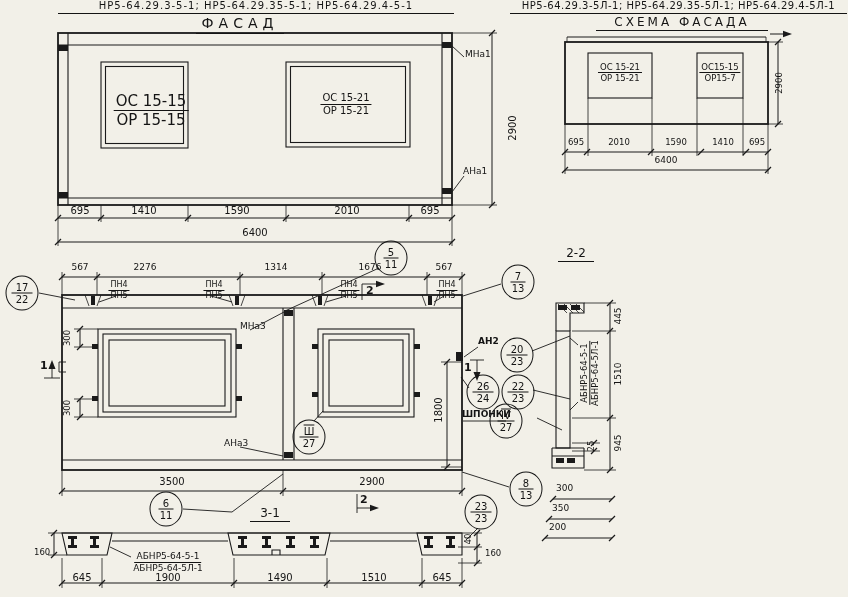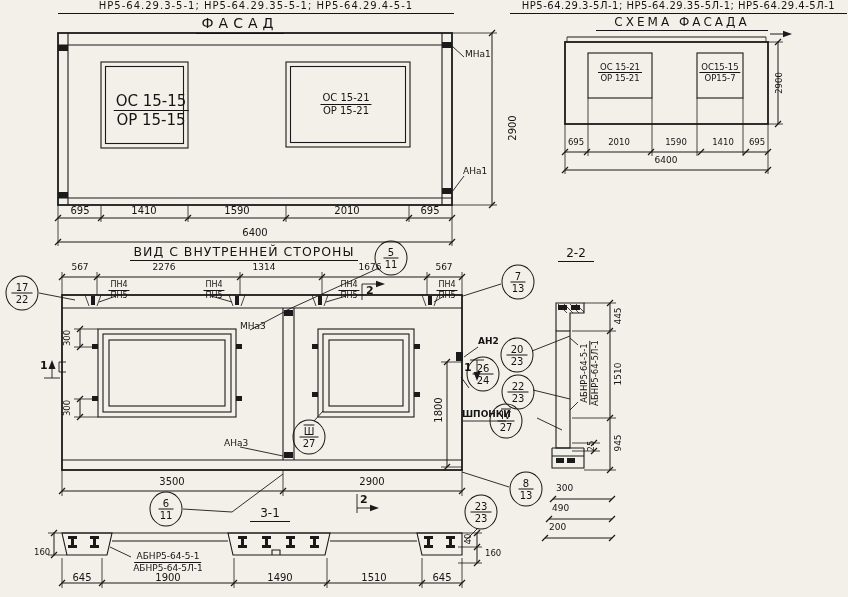--- a/index.html
+++ b/index.html
@@ -147,21 +147,20 @@
 
   <g fill="none" stroke="#1a1a1a" stroke-width="0.8">
     <path d="M558,304l9,9 M564,304l9,9 M570,304l9,9 M576,304l8,8"></path>
   </g>
 </svg>
 
 <div class="ttl" style="left:58px;top:0;width:396px;font-size:10px;letter-spacing:1px">НР5-64.29.3-5-1; НР5-64.29.35-5-1; НР5-64.29.4-5-1</div>
 <div class="ttl" style="left:196px;top:15px;width:88px;font-size:14px;letter-spacing:5px">ФАСАД</div>
 <div class="ttl" style="left:510px;top:0;width:337px;font-size:10px;letter-spacing:0.5px">НР5-64.29.3-5Л-1; НР5-64.29.35-5Л-1; НР5-64.29.4-5Л-1</div>
 <div class="ttl" style="left:596px;top:15px;width:172px;font-size:12px;letter-spacing:3px">СХЕМА ФАСАДА</div>
-<div class="ttl" style="left:130px;top:244px;width:228px;font-size:12.5px;letter-spacing:1px">ВИД С ВНУТРЕННЕЙ СТОРОНЫ</div>
 <div class="ttl" style="left:558px;top:246px;width:36px;font-size:12px">2-2</div>
 <div class="ttl" style="left:250px;top:506px;width:40px;font-size:12px">3-1</div>
 
 <div class="fr c" style="left:151px;top:92px;font-size:15px">
   <span class="ft">ОС 15-15</span>
   <span class="fb">ОР 15-15</span>
 </div>
 <div class="fr c" style="left:346px;top:92px;font-size:10px">
   <span class="ft">ОС 15-21</span>
   <span class="fb">ОР 15-21</span>
@@ -186,22 +185,22 @@
 </div>
 <div class="lbl rc s8" style="left:780px;top:83px">2900</div>
 <div class="lbl c s8" style="left:576px;top:138px">695</div>
 <div class="lbl c s8" style="left:619px;top:138px">2010</div>
 <div class="lbl c s8" style="left:676px;top:138px">1590</div>
 <div class="lbl c s8" style="left:723px;top:138px">1410</div>
 <div class="lbl c s8" style="left:757px;top:138px">695</div>
 <div class="lbl c s9" style="left:666px;top:156px">6400</div>
 
 <div class="lbl c s9" style="left:80px;top:263px">567</div>
-<div class="lbl c s9" style="left:164px;top:263px">2276</div>
-<div class="lbl c s9" style="left:264px;top:263px">1314</div>
+<div class="lbl c s9" style="left:145px;top:263px">2276</div>
+<div class="lbl c s9" style="left:276px;top:263px">1314</div>
 <div class="lbl c s9" style="left:370px;top:263px">1676</div>
 <div class="lbl c s9" style="left:444px;top:263px">567</div>
 <div class="fr c" style="left:119px;top:280px;font-size:8px">
   <span class="ft">ПН4</span>
   <span class="fb">ПН5</span>
 </div>
 <div class="fr c" style="left:214px;top:280px;font-size:8px">
   <span class="ft">ПН4</span>
   <span class="fb">ПН5</span>
 </div>
@@ -236,21 +235,21 @@
   <span>11</span>
 </div>
 <div class="co" style="left:518px;top:282px">
   <span class="ct">7</span>
   <span>13</span>
 </div>
 <div class="co" style="left:517px;top:355px">
   <span class="ct">20</span>
   <span>23</span>
 </div>
-<div class="co" style="left:483px;top:374px">
+<div class="co" style="left:483px;top:392px">
   <span class="ct">26</span>
   <span>24</span>
 </div>
 <div class="co" style="left:518px;top:392px">
   <span class="ct">22</span>
   <span>23</span>
 </div>
 <div class="co" style="left:506px;top:421px">
   <span class="ct ov">IV</span>
   <span>27</span>
@@ -274,21 +273,21 @@
 
 <div class="lbl rc s9" style="left:619px;top:316px">445</div>
 <div class="lbl rc s9" style="left:619px;top:374px">1510</div>
 <div class="lbl rc s9" style="left:619px;top:443px">945</div>
 <div class="lbl rc s8" style="left:592px;top:446px">25</div>
 <div class="fr rc" style="left:590px;top:373px;font-size:8.5px">
   <span class="ft">АБНР5-64-5-1</span>
   <span class="fb">АБНР5-64-5Л-1</span>
 </div>
 <div class="lbl s9" style="left:556px;top:484px">300</div>
-<div class="lbl s9" style="left:552px;top:504px">490</div>
+<div class="lbl s9" style="left:552px;top:504px">350</div>
 <div class="lbl s9" style="left:549px;top:523px">200</div>
 
 <div class="fr c" style="left:168px;top:551px;font-size:9px">
   <span class="ft">АБНР5-64-5-1</span>
   <span class="fb">АБНР5-64-5Л-1</span>
 </div>
 <div class="lbl s8" style="left:34px;top:548px">160</div>
 <div class="lbl rc s8" style="left:469px;top:539px">40</div>
 <div class="lbl s8" style="left:485px;top:549px">160</div>
 <div class="lbl c s10" style="left:82px;top:572px">645</div>

